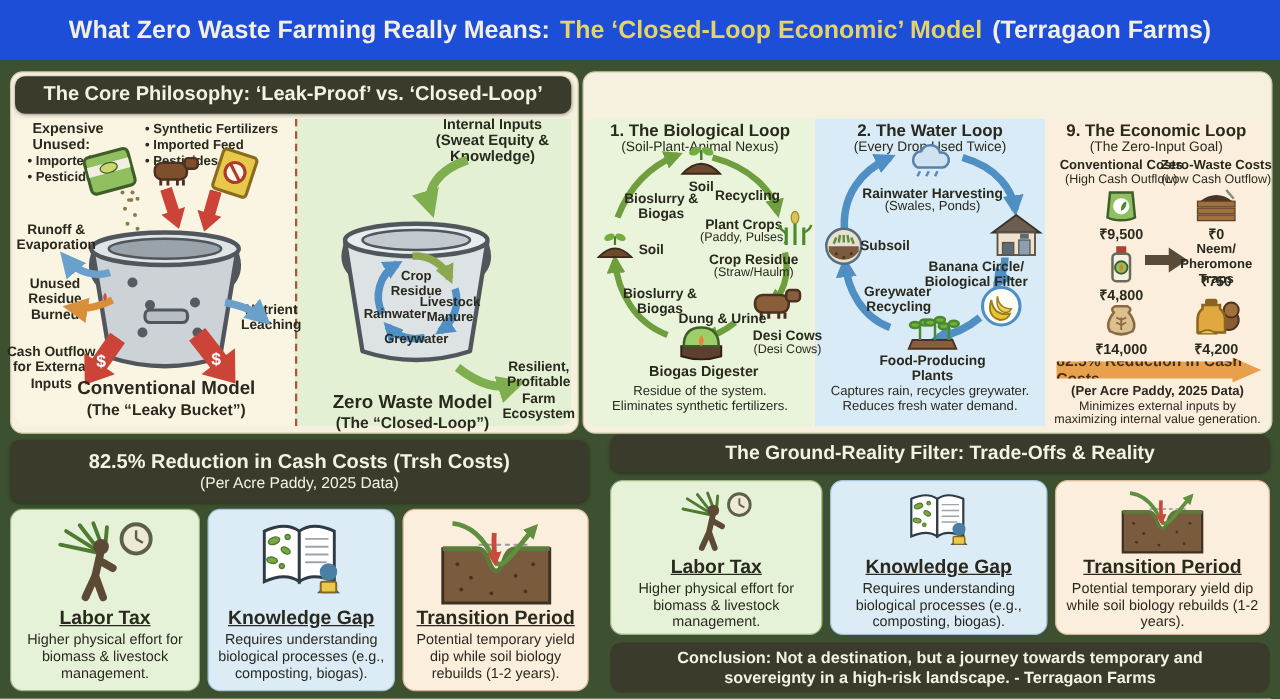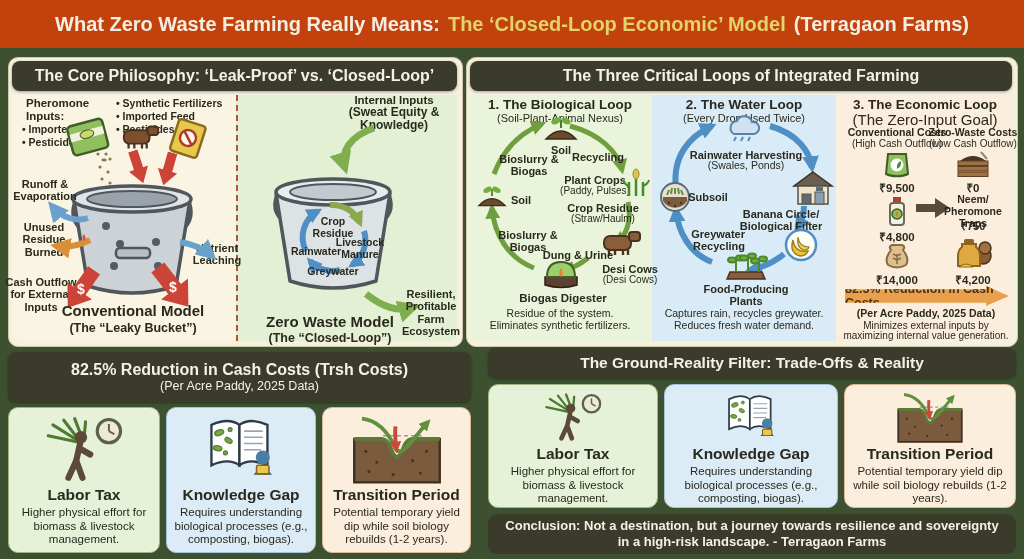--- a/index.html
+++ b/index.html
@@ -1,37 +1,37 @@
 <!DOCTYPE html>
 <html><head>
 <meta charset="utf-8">
 <style>
   html,body{margin:0;padding:0;}
   .page{position:relative;width:1024px;height:559px;background:#3d5130;overflow:hidden;
         font-family:"Liberation Sans",sans-serif;color:#29291e;}
   .top-title{position:absolute;top:0;left:0;width:1024px;height:48px;display:flex;
         align-items:center;justify-content:center;gap:8px;font-size:20px;font-weight:700;
-        color:#f2efe2;background:#c2410c;}
+        color:#f2efe2;background:#1d4ed8;}
   .top-title .hl{color:#e3d36a;}
   .panel{position:absolute;background:#f6f1df;border-radius:10px;border:1px solid #cfc9ab;}
   .panel-hdr{position:absolute;background:#3a3b2b;color:#f4f2e4;border-radius:8px;display:flex;
         flex-direction:column;align-items:center;justify-content:center;font-weight:700;
         box-shadow:0 1px 3px rgba(0,0,0,.35);text-align:center;line-height:1.15;}
   .zone{position:absolute;}
   .lbl{position:absolute;font-size:11px;line-height:1.12;font-weight:700;text-align:center;
         transform:translateX(-50%);white-space:normal;}
   .lbl.la{transform:none;text-align:left;}
   .lbl.n{font-weight:400;}
   .nw{white-space:nowrap;}
   .card{position:absolute;border-radius:10px;display:flex;flex-direction:column;align-items:center;
         padding:6px 5px 4px;box-sizing:border-box;}
   .card.green{background:#e6f2d8;border:1.5px solid #9cb585;}
   .card.blue{background:#dcecf7;border:1.5px solid #a5c2da;}
   .card.peach{background:#fbeedc;border:1.5px solid #d8b794;}
-  .card .ttl{font-weight:700;font-size:15.5px;margin-top:2px;}
+  .card .ttl{font-weight:700;font-size:15.5px;margin-top:2px;text-decoration:underline;}
   .card .dsc{font-size:11.5px;line-height:1.18;text-align:center;margin-top:2px;}
   .fat-arrow{position:absolute;background:#cc4437;
         clip-path:polygon(50% 100%,100% 55%,74% 55%,74% 0,26% 0,26% 55%,0 55%);
         display:flex;align-items:center;justify-content:center;}
   .fat-arrow span{color:#fff;font-weight:700;font-size:14px;}
   .banner-arrow{position:absolute;background:#e8a04c;color:#4a3010;font-weight:700;font-size:12.5px;
         display:flex;align-items:center;justify-content:center;
         clip-path:polygon(0 16%,86% 16%,86% 0,100% 50%,86% 100%,86% 84%,0 84%);}
   .concl{position:absolute;background:#3a3b2b;color:#f4f2e4;border-radius:9px;display:flex;
         align-items:center;justify-content:center;text-align:center;font-weight:700;
@@ -47,21 +47,21 @@
     <span>What Zero Waste Farming Really Means:</span>
     <span class="hl">The ‘Closed-Loop Economic’ Model</span>
     <span>(Terragaon Farms)</span>
   </div>
 
   <div class="panel" style="left:8px;top:57px;width:453px;height:288px;"></div>
   <div class="panel-hdr" style="left:12px;top:61px;width:445px;height:30px;font-size:16px;">The Core Philosophy: ‘Leak-Proof’ vs. ‘Closed-Loop’</div>
   <div class="zone" style="left:12px;top:95px;width:224px;height:246px;background:#faf4e3;border-radius:0 0 0 8px;"></div>
   <div class="zone" style="left:236px;top:95px;width:221px;height:246px;background:#e4f0d4;border-radius:0 0 8px 0;border-left:2px dashed #b0543f;box-sizing:border-box;"></div>
 
-  <div class="lbl la" style="left:26px;top:97px;width:78px;font-size:11.5px;">Pheromone Inputs:</div>
+  <div class="lbl la" style="left:26px;top:97px;width:78px;font-size:11.5px;">Expensive Unused:</div>
   <div class="lbl la n" style="left:22px;top:124px;font-size:10.5px;font-weight:700;">• Imported Feed</div>
   <div class="lbl la n" style="left:22px;top:137px;font-size:10.5px;font-weight:700;">• Pesticides</div>
   <div class="lbl la" style="left:116px;top:98px;font-size:10.5px;">• Synthetic Fertilizers</div>
   <div class="lbl la" style="left:116px;top:111px;font-size:10.5px;">• Imported Feed</div>
   <div class="lbl la" style="left:116px;top:124px;font-size:10.5px;">• Pesticides</div>
 
   <svg style="left:62px;top:116px;" width="52" height="46" viewBox="0 0 52 46">
     <g transform="rotate(-15 26 22)">
       <rect x="8" y="6" rx="4" width="36" height="30" fill="#8fbf5f" stroke="#3f5d28" stroke-width="2.5"></rect>
       <rect x="9" y="14" width="34" height="8" fill="#f2efe0"></rect>
@@ -189,21 +189,20 @@
           <path d="M0 0L10 5L0 10Z" fill="#7fae4f"></path>
         </marker>
       </defs>
     <path d="M2 4 C20 18 34 22 50 17" fill="none" stroke="#7fae4f" stroke-width="7" marker-end="url(#mOut)"></path>
   </svg>
   <div class="lbl" style="left:431px;top:288px;width:74px;font-size:11px;">Resilient, Profitable Farm Ecosystem</div>
   <div class="lbl nw" style="left:330px;top:314px;font-size:15px;">Zero Waste Model</div>
   <div class="lbl nw" style="left:330px;top:331px;font-size:12.5px;">(The “Closed-Loop”)</div>
 
   <div class="panel" style="left:466px;top:57px;width:550px;height:288px;"></div>
-  <div class="panel-hdr" style="left:470px;top:61px;width:542px;height:30px;font-size:16px;">The Three Critical Loops of Integrated Farming</div>
   <div class="zone" style="left:470px;top:95px;width:180px;height:246px;background:#e9f4da;border-radius:0 0 0 8px;"></div>
   <div class="zone" style="left:652px;top:95px;width:184px;height:246px;background:#d9ebf6;"></div>
   <div class="zone" style="left:838px;top:95px;width:174px;height:246px;background:#fbeedd;border-radius:0 0 8px 0;"></div>
 
   <div class="lbl nw" style="left:560px;top:97px;font-size:13.5px;">1. The Biological Loop</div>
   <div class="lbl nw n" style="left:560px;top:112px;font-size:11px;">(Soil-Plant-Animal Nexus)</div>
   <svg style="left:470px;top:112px;" width="180" height="200" viewBox="0 0 180 200">
     <defs>
         <marker id="mBio" viewBox="0 0 10 10" refX="7" refY="5" markerWidth="3" markerHeight="3" orient="auto-start-reverse">
           <path d="M0 0L10 5L0 10Z" fill="#6f9e3f"></path>
@@ -318,22 +317,22 @@
     <g fill="#4a3120">
         <circle cx="10" cy="22" r="1.2"></circle>
         <circle cx="16" cy="25" r="1.2"></circle>
         <circle cx="22" cy="22" r="1.2"></circle>
       </g>
   </svg>
   <div class="lbl nw" style="left:708px;top:191px;">Subsoil</div>
   <div class="lbl nw n" style="left:744px;top:308px;font-size:10.5px;">Captures rain, recycles greywater.</div>
   <div class="lbl nw n" style="left:744px;top:320px;font-size:10.5px;">Reduces fresh water demand.</div>
 
-  <div class="lbl nw" style="left:925px;top:97px;font-size:13.5px;">3. The Economic Loop</div>
-  <div class="lbl nw n" style="left:925px;top:112px;font-size:15px;">(The Zero-Input Goal)</div>
+  <div class="lbl nw" style="left:925px;top:97px;font-size:13.5px;">9. The Economic Loop</div>
+  <div class="lbl nw n" style="left:925px;top:112px;font-size:11px;">(The Zero-Input Goal)</div>
   <div class="lbl nw" style="left:897px;top:127px;font-size:10.5px;">Conventional Costs</div>
   <div class="lbl nw n" style="left:897px;top:138px;font-size:10px;">(High Cash Outflow)</div>
   <div class="lbl nw" style="left:973px;top:127px;font-size:10.5px;">Zero-Waste Costs</div>
   <div class="lbl nw n" style="left:973px;top:138px;font-size:10px;">(Low Cash Outflow)</div>
 
   <svg style="left:881px;top:150px;" width="32" height="30" viewBox="0 0 32 30">
     <path d="M7 4 h18 l2 20 a14 6 0 0 1 -22 0 Z" fill="#8fbf5f" stroke="#3f5d28" stroke-width="2"></path>
     <circle cx="16" cy="15" r="6.5" fill="#fff"></circle>
     <path d="M16 19 q-1 -6 4 -8 q1 5 -4 8" fill="#4a8a2e"></path>
   </svg>
@@ -513,15 +512,15 @@
           <circle cx="24" cy="74" r="2"></circle>
         </g>
       <path d="M42 28 H92" stroke="#999" stroke-width="2" stroke-dasharray="5 4"></path>
       <path d="M15 6 C35 8 48 22 58 44 C66 58 80 32 100 10" fill="none" stroke="#5f8f3f" stroke-width="5" marker-end="url(#mDipG2)"></path>
       <path d="M58 16 C57 28 58 36 59 46" fill="none" stroke="#c84a3a" stroke-width="5" marker-end="url(#mDipR2)"></path>
     </svg>
     <div class="ttl">Transition Period</div>
     <div class="dsc">Potential temporary yield dip while soil biology rebuilds (1-2 years).</div>
   </div>
 
-  <div class="concl" style="left:488px;top:514px;width:528px;height:40px;">Conclusion: Not a destination, but a journey towards resilience and sovereignty in a high-risk landscape. - Terragaon Farms</div>
+  <div class="concl" style="left:488px;top:514px;width:528px;height:40px;">Conclusion: Not a destination, but a journey towards temporary and sovereignty in a high-risk landscape. - Terragaon Farms</div>
 
 </div>
 
 </body></html>

